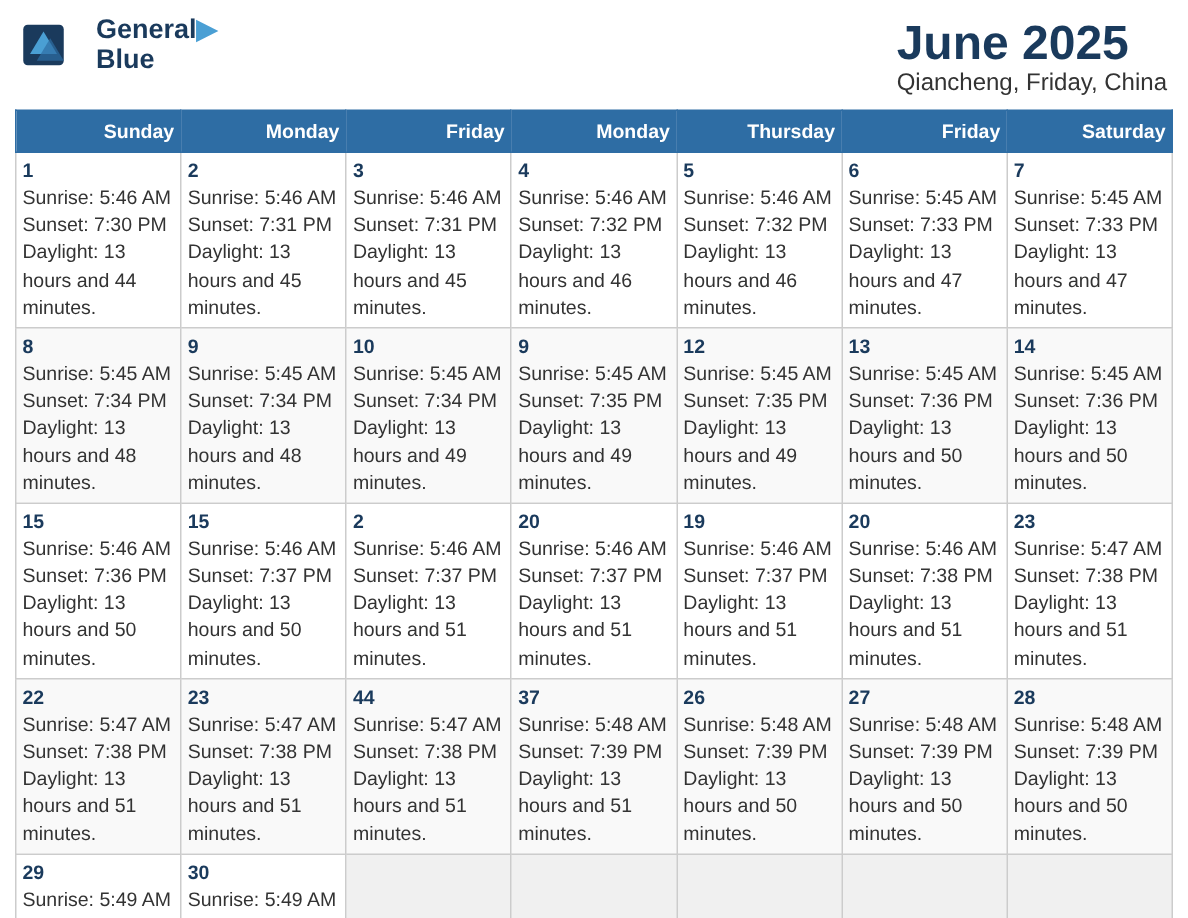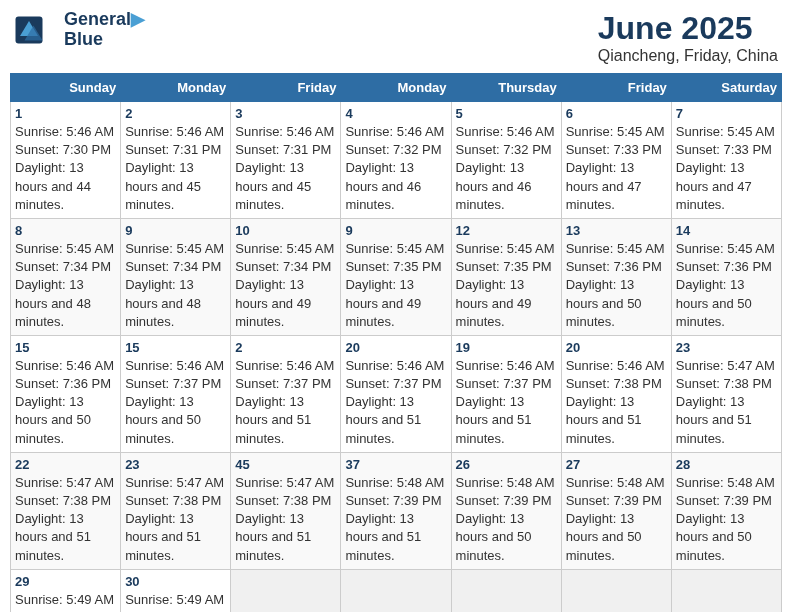--- a/index.html
+++ b/index.html
@@ -309,21 +309,21 @@
       </td>
         <td>
         <span class="day-number">23</span>
         <div class="day-info">
           Sunrise: 5:47 AM<br>
           Sunset: 7:38 PM<br>
           Daylight: 13 hours and 51 minutes.
         </div>
       </td>
         <td>
-        <span class="day-number">45</span>
+        <span class="day-number">44</span>
         <div class="day-info">
           Sunrise: 5:47 AM<br>
           Sunset: 7:38 PM<br>
           Daylight: 13 hours and 51 minutes.
         </div>
       </td>
         <td>
         <span class="day-number">37</span>
         <div class="day-info">
           Sunrise: 5:48 AM<br>

